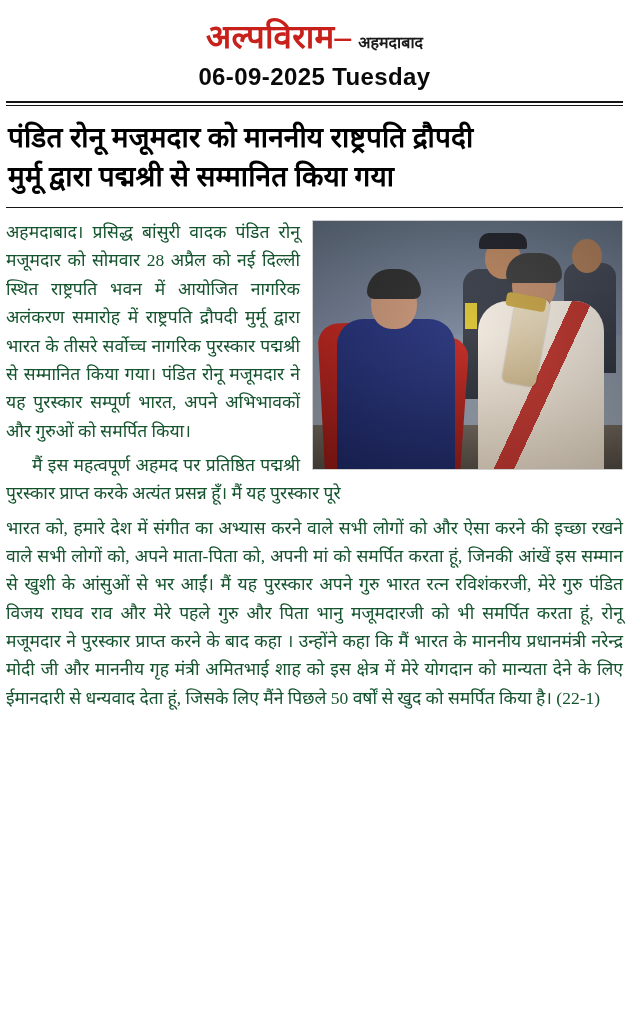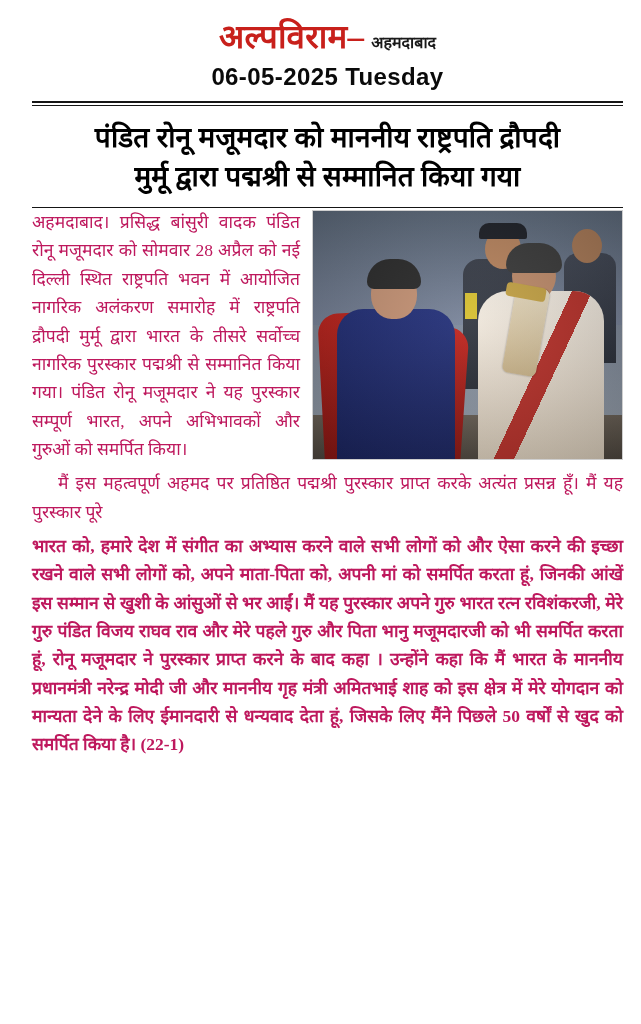--- a/index.html
+++ b/index.html
@@ -12,21 +12,21 @@
     height: 1024px;
     font-family: "Liberation Serif", serif;
     color: #111111;
     overflow: hidden;
   }
   .page {
     position: relative;
     width: 641px;
     height: 1024px;
     box-sizing: border-box;
-    padding: 14px 18px 8px 32px;
+    padding: 14px 18px 8px 6px;
     background: #ffffff;
   }
 
   
   .masthead {
     text-align: center;
     display: flex;
     align-items: baseline;
     justify-content: center;
     gap: 7px;
@@ -64,44 +64,44 @@
   }
   .rule-thin {
     border: none;
     border-top: 1px solid #151515;
     margin: 2px 0 0 0;
   }
 
   
   .headline {
     margin: 12px 2px 6px 2px;
-    text-align: center;
     font-family: "Liberation Serif", serif;
     font-weight: bold;
     font-size: 28px;
     line-height: 1.42;
     color: #000000;
     letter-spacing: 0.2px;
   }
   .headline .line {
     display: block;
   }
 
   .rule-after-headline {
     border: none;
     border-top: 1.5px solid #151515;
     margin: 10px 0 0 0;
   }
 
   
   .article {
+    margin-top: 10px;
     font-size: 17.5px;
     line-height: 1.62;
     text-align: justify;
-    color: #be185d;
+    color: #14532d;
   }
   .figure {
     float: right;
     width: 309px;
     height: 248px;
     margin: 2px 0 8px 12px;
     position: relative;
     overflow: hidden;
     background: #8d99a8;
     border: 1px solid #cfcfcf;
@@ -112,21 +112,20 @@
   }
   .para + .para {
     text-indent: 26px;
     margin-top: 6px;
   }
   .para-lower {
     margin-top: 6px;
     text-align: justify;
     font-size: 17.5px;
     line-height: 1.62;
-    font-weight: bold;
   }
 
   
   .photo {
     position: absolute;
     inset: 0;
   }
   .ph-bg {
     position: absolute; inset: 0;
     background: linear-gradient(180deg,#6e7b8c 0%, #7b8697 40%, #9aa3ae 100%);
@@ -234,21 +233,21 @@
 </head>
 <body>
 
 <div class="page">
 
   <div class="masthead">
     <span class="masthead-title">अल्पविराम–</span>
     <span class="masthead-edition">अहमदाबाद</span>
   </div>
 
-  <div class="dateline">06-05-2025 Tuesday</div>
+  <div class="dateline">06-09-2025 Tuesday</div>
 
   <hr class="rule-thick">
   <hr class="rule-thin">
 
   <div class="headline">
     <span class="line">पंडित रोनू मजूमदार को माननीय राष्ट्रपति द्रौपदी</span>
     <span class="line">मुर्मू द्वारा पद्मश्री से सम्मानित किया गया</span>
   </div>
 
   <hr class="rule-after-headline">

